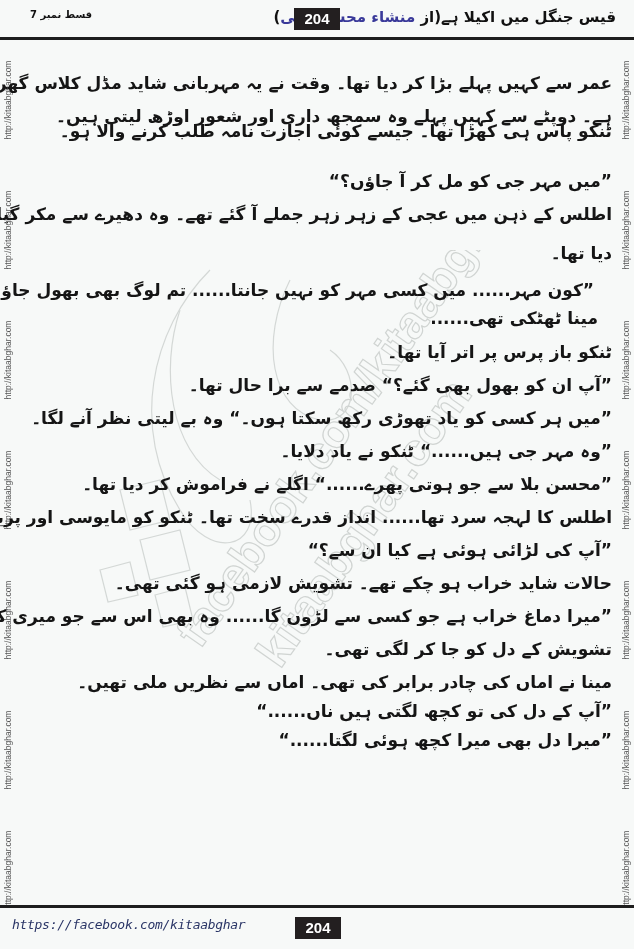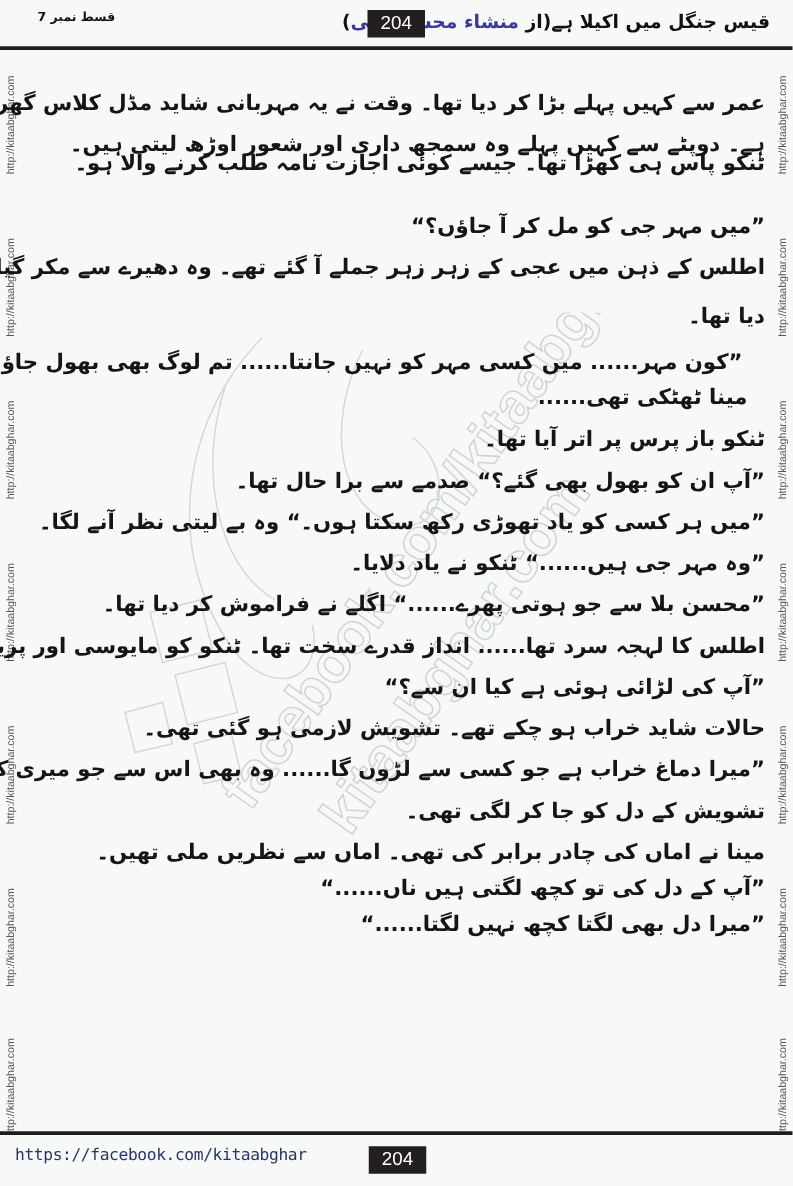--- a/index.html
+++ b/index.html
@@ -45,21 +45,21 @@
       direction: rtl;
       font-size: 10px;
       font-weight: bold;
       color: #111;
     }
     .page-num-box {
       position: absolute;
       background: #231f20;
       color: #fff;
       font-family: "Liberation Sans", sans-serif;
-      font-weight: normal;
+      font-weight: bold;
       font-size: 15px;
       text-align: center;
       line-height: 22px;
       width: 46px;
       height: 22px;
     }
     .page-num-top { left: 294px; top: 8px; }
     .rule {
       position: absolute;
       left: 0; width: 634px;
@@ -126,21 +126,21 @@
     .footer-link {
       position: absolute;
       top: 917px;
       font-family: "DejaVu Sans Mono", monospace;
       font-size: 13px;
       color: #2a3566;
       white-space: nowrap;
       text-decoration: none;
       letter-spacing: -0.3px;
     }
-    .footer-left { left: 12px; }
+    .footer-left { left: 12px; font-style: italic; }
     .footer-right { left: 372px; }
     .page-num-bottom { left: 295px; top: 917px; }
   </style>
 </head>
 <body>
 
 <div class="page">
 
   <div class="header">
     <div class="header-title"><span>قیس جنگل میں اکیلا ہے</span><span>(از </span><span class="author">منشاء محسن علی</span><span>)</span></div>
@@ -198,20 +198,20 @@
     <div class="line" style="top:356px">”میں ہر کسی کو یاد تھوڑی رکھ سکتا ہوں۔“ وہ بے لیتی نظر آنے لگا۔</div>
     <div class="line" style="top:389px">”وہ مہر جی ہیں......“ ٹنکو نے یاد دلایا۔</div>
     <div class="line" style="top:422px">”محسن بلا سے جو ہوتی پھرے......“ اگلے نے فراموش کر دیا تھا۔</div>
     <div class="line" style="top:455px">اطلس کا لہجہ سرد تھا...... انداز قدرے سخت تھا۔ ٹنکو کو مایوسی اور پریشانی نے ایک ساتھ جکڑ لیا۔</div>
     <div class="line" style="top:488px">”آپ کی لڑائی ہوئی ہے کیا ان سے؟“</div>
     <div class="line" style="top:521px">حالات شاید خراب ہو چکے تھے۔ تشویش لازمی ہو گئی تھی۔</div>
     <div class="line justify" style="top:554px">”میرا دماغ خراب ہے جو کسی سے لڑوں گا...... وہ بھی اس سے جو میری کچھ نہیں لگتی۔“ یہ بات</div>
     <div class="line" style="top:587px">تشویش کے دل کو جا کر لگی تھی۔</div>
     <div class="line" style="top:620px">مینا نے اماں کی چادر برابر کی تھی۔ اماں سے نظریں ملی تھیں۔</div>
     <div class="line" style="top:649px">”آپ کے دل کی تو کچھ لگتی ہیں ناں......“</div>
-    <div class="line" style="top:678px">”میرا دل بھی لگتا کچھ نہیں لگتا......“</div>
+    <div class="line" style="top:678px">”میرا دل بھی میرا کچھ ہوئی لگتا......“</div>
   </div>
 
   <div class="rule rule-bottom"></div>
   <a class="footer-link footer-left">https://facebook.com/kitaabghar</a>
   <div class="page-num-box page-num-bottom">204</div>
 
 </div>
 
 </body></html>

